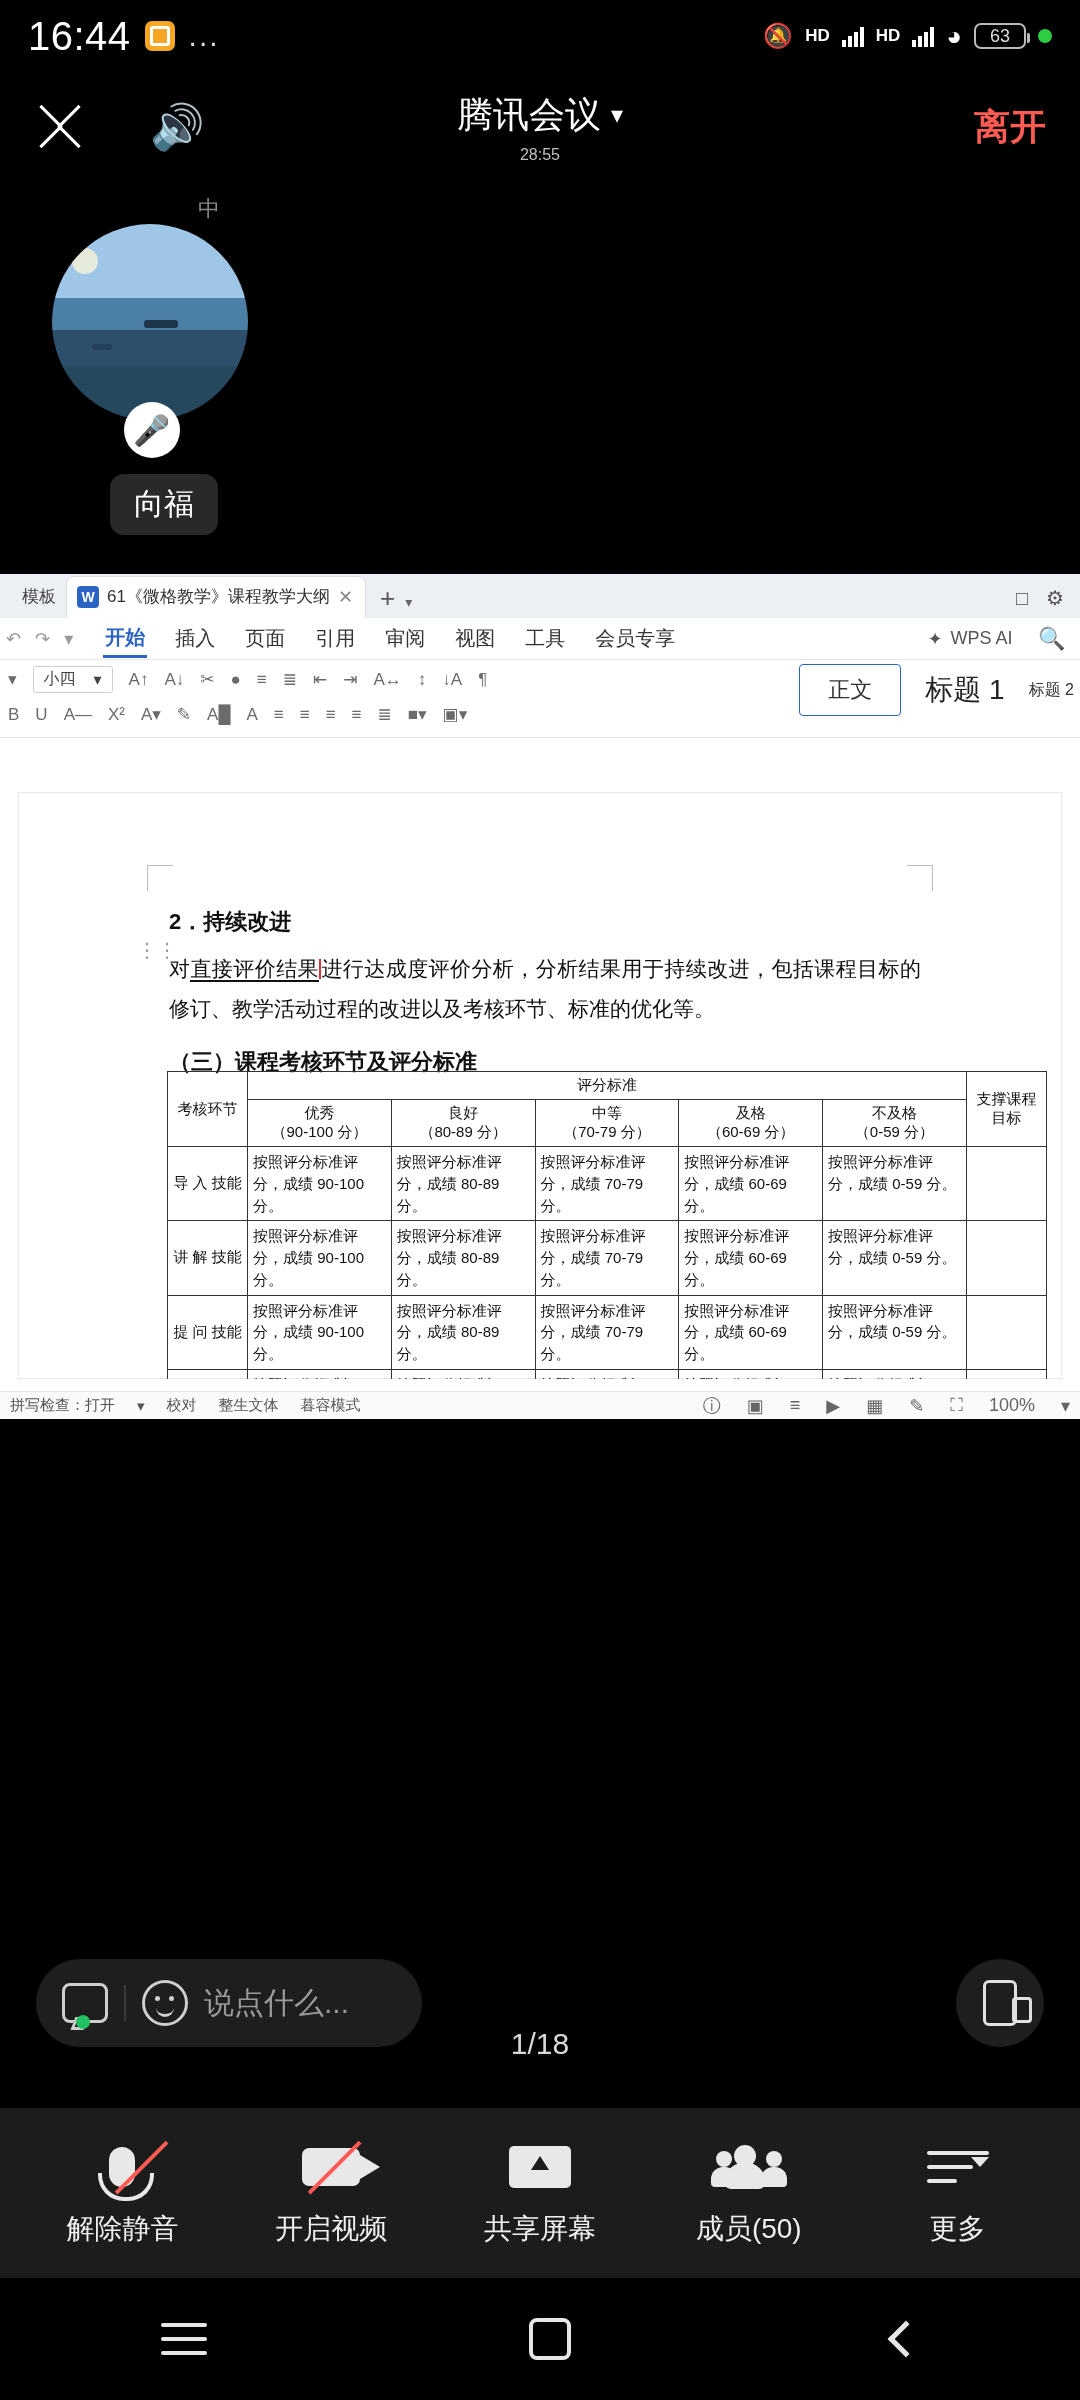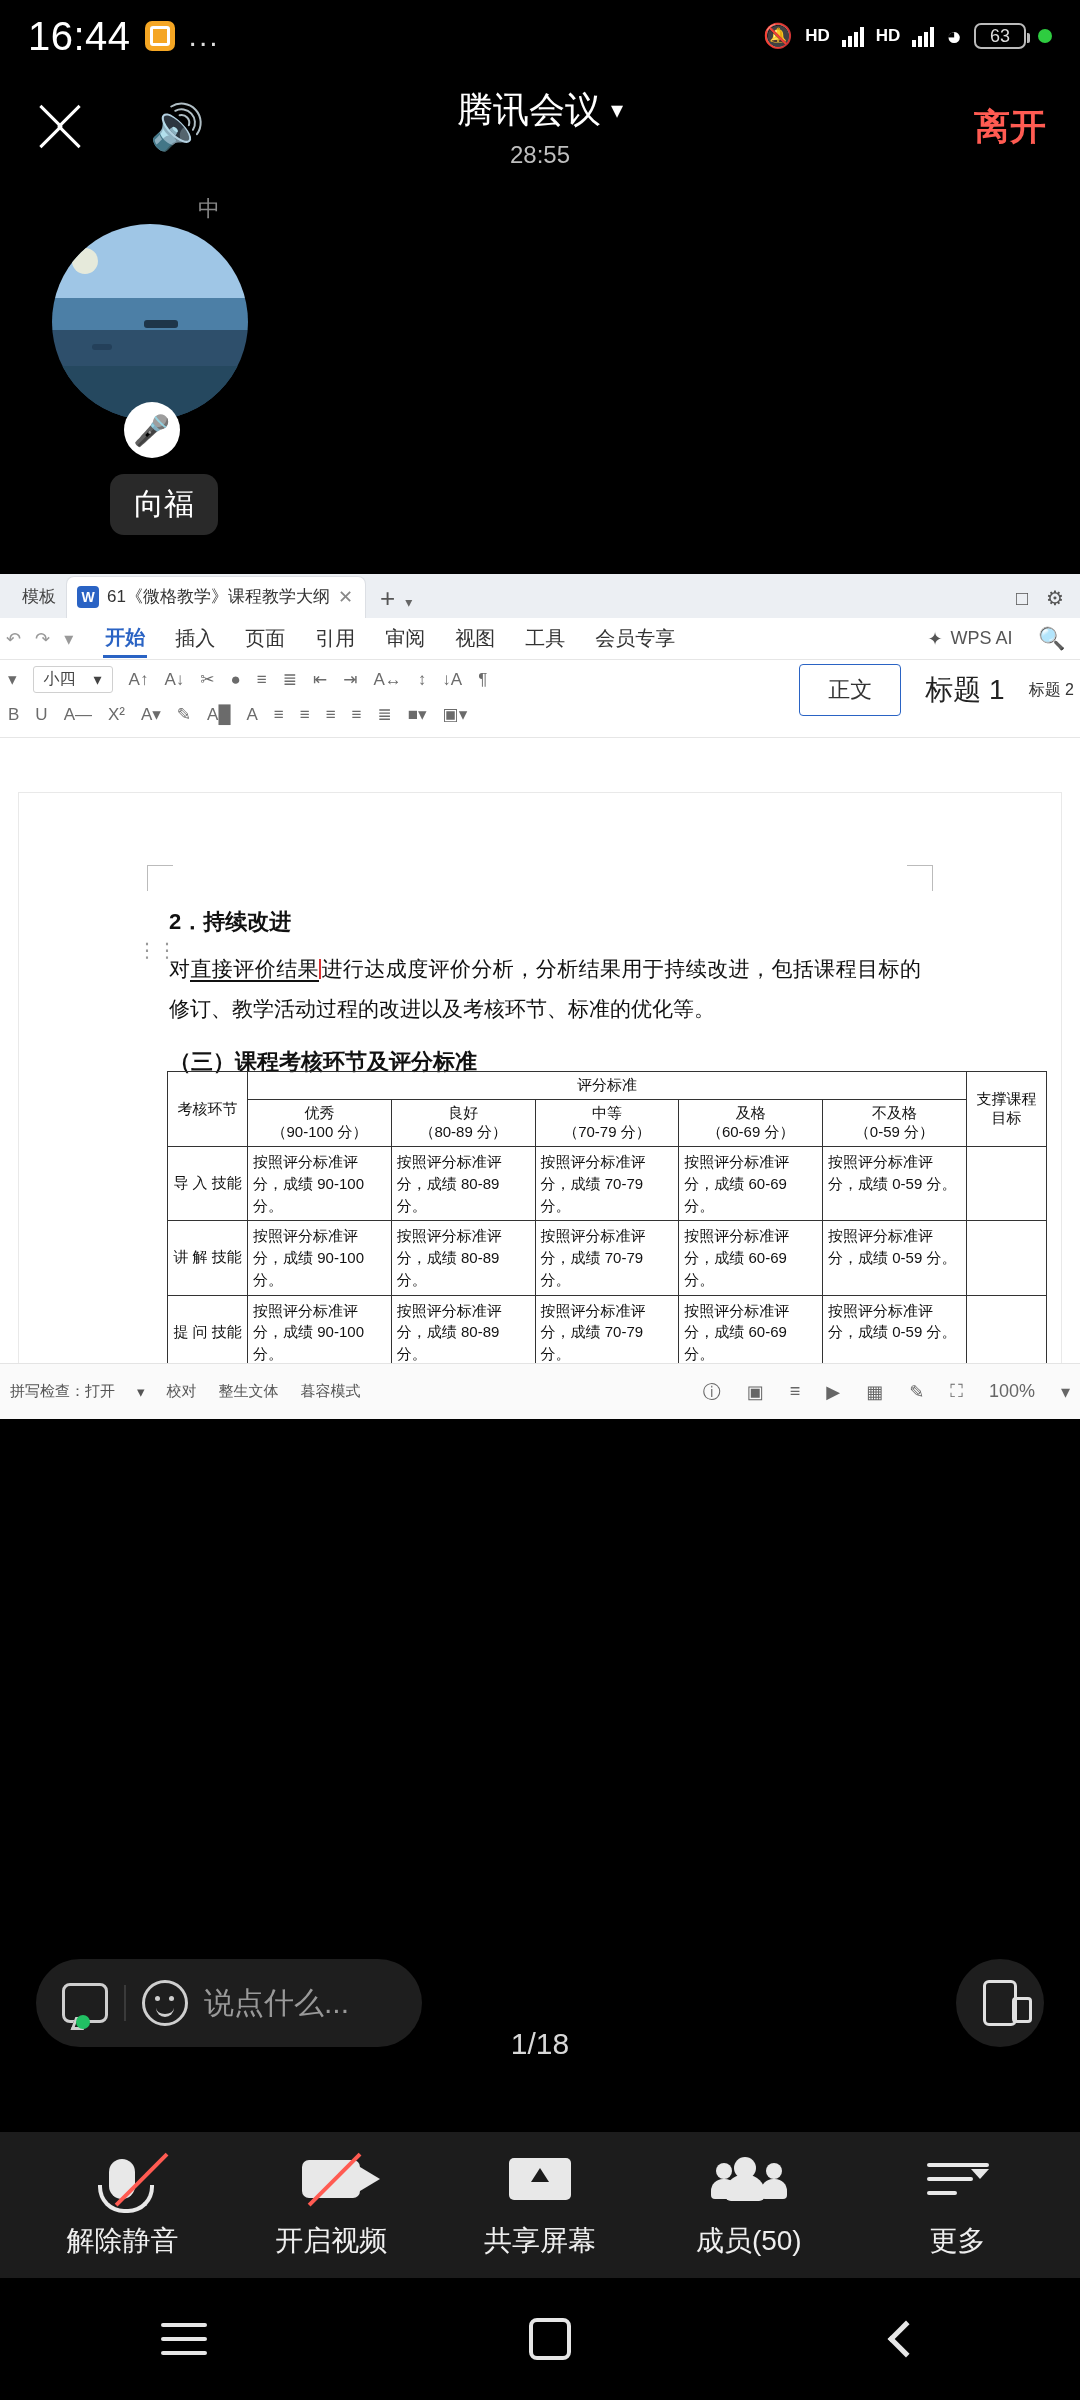--- a/index.html
+++ b/index.html
@@ -53,21 +53,21 @@
   .shrink-ico span:nth-child(3){transform:rotate(-45deg);top:34px;left:2px;}
   .shrink-ico span:nth-child(4){transform:rotate(45deg);top:34px;left:20px;}
   .spk { margin-left: 64px; font-size: 44px; }
   .mtg-center {
     position:absolute; left:0; right:0; top:0; bottom:0;
     display:flex; flex-direction:column; align-items:center; justify-content:center;
     pointer-events:none;
   }
   .mtg-title { font-size: 36px; font-weight:500; display:flex; align-items:center; gap:10px; }
   .caret { font-size: 24px; }
-  .mtg-timer { font-size: 24px; color:#bfbfbf; margin-top:6px; }
+  .mtg-timer { font-size: 16px; color:#bfbfbf; margin-top:6px; }
   .leave {
     margin-left:auto; color:#ff5b52; font-size: 36px; font-weight: 600;
   }
 
   
   .video-area { position: relative; height: 392px; background:#000; }
   .avatar-wrap { position:absolute; left: 52px; top: 42px; }
   .avatar {
     width: 196px; height: 196px; border-radius: 50%;
     background: linear-gradient(#9fc6e6 0 38%, #4c7fa6 38% 54%, #2e4f6b 54% 100%);
@@ -159,21 +159,21 @@
 
   table.grade {
     position:absolute; left: 148px; top: 278px; width: 880px;
     border-collapse: collapse; font-size: 15px; color:#111;
   }
   table.grade td, table.grade th { border:1px solid #333; padding: 4px 5px; vertical-align: top; }
   table.grade .ctr { text-align:center; vertical-align: middle; }
   .cell-txt { line-height: 1.45; }
 
   .wps-status {
-    position:absolute; left:0; right:0; bottom:0; height: 56px;
+    position:absolute; left:0; right:0; bottom:0; height: 28px;
     border-top:1px solid #e4e4e4; background:#fafafa;
     display:flex; align-items:center; font-size:15px; color:#555; gap:22px; padding: 0 10px;
     overflow:hidden;
   }
   .st-right { margin-left:auto; display:flex; align-items:center; gap:26px; font-size:18px; color:#666;}
 
   
   .lower { position:absolute; left:0; top: 1419px; right:0; bottom: 0; background:#000; }
 
   .chatbar {
@@ -194,21 +194,21 @@
 
   .cast-btn {
     position:absolute; right: 36px; top: 540px; width: 88px; height: 88px; border-radius:50%;
     background:#1e1e1e; display:flex; align-items:center; justify-content:center;
   }
   .cast-ic{width:34px;height:46px;border:3px solid #e0e0e0;border-radius:6px;position:relative;}
   .cast-ic:after{content:"";position:absolute;right:-18px;bottom:0;width:14px;height:20px;border:3px solid #e0e0e0;border-radius:4px;}
 
   
   .bottombar {
-    position:absolute; left:0; right:0; bottom: 122px; height: 146px;
+    position:absolute; left:0; right:0; bottom: 122px; height: 170px;
     background:#1c1c1c; display:flex; align-items:center; justify-content:space-around;
     padding: 8px 18px;
   }
   .bb-item { display:flex; flex-direction:column; align-items:center; gap:14px; width: 200px; }
   .bb-label { color:#efefef; font-size: 28px; }
   .bb-ico { height: 58px; display:flex; align-items:center; justify-content:center; position:relative; }
   .slash {
     position:absolute; left:-2px; top: 50%; width: 72px; height: 4px; background:#ff5b52;
     transform: rotate(-45deg) translateY(-50%); transform-origin:center;
   }

